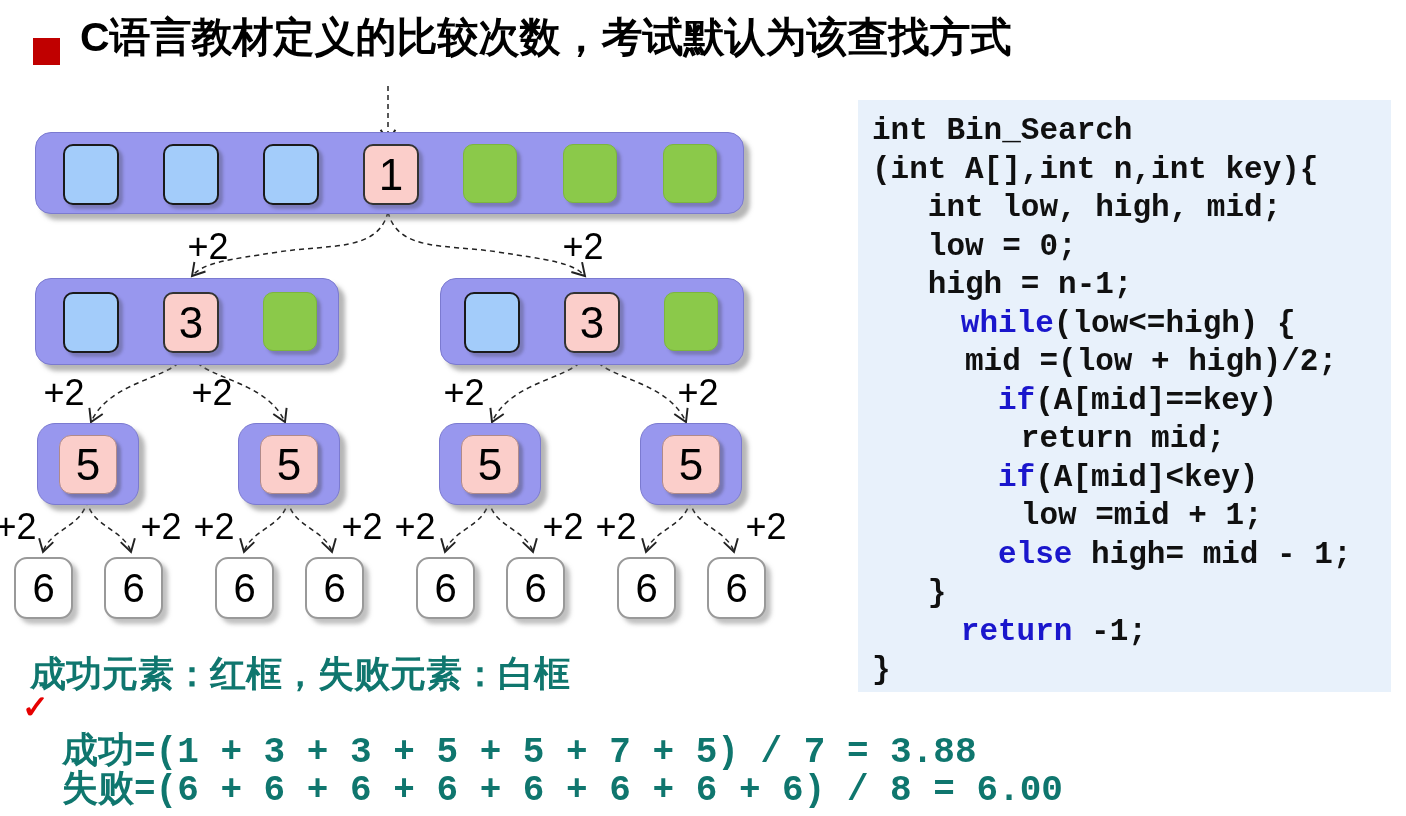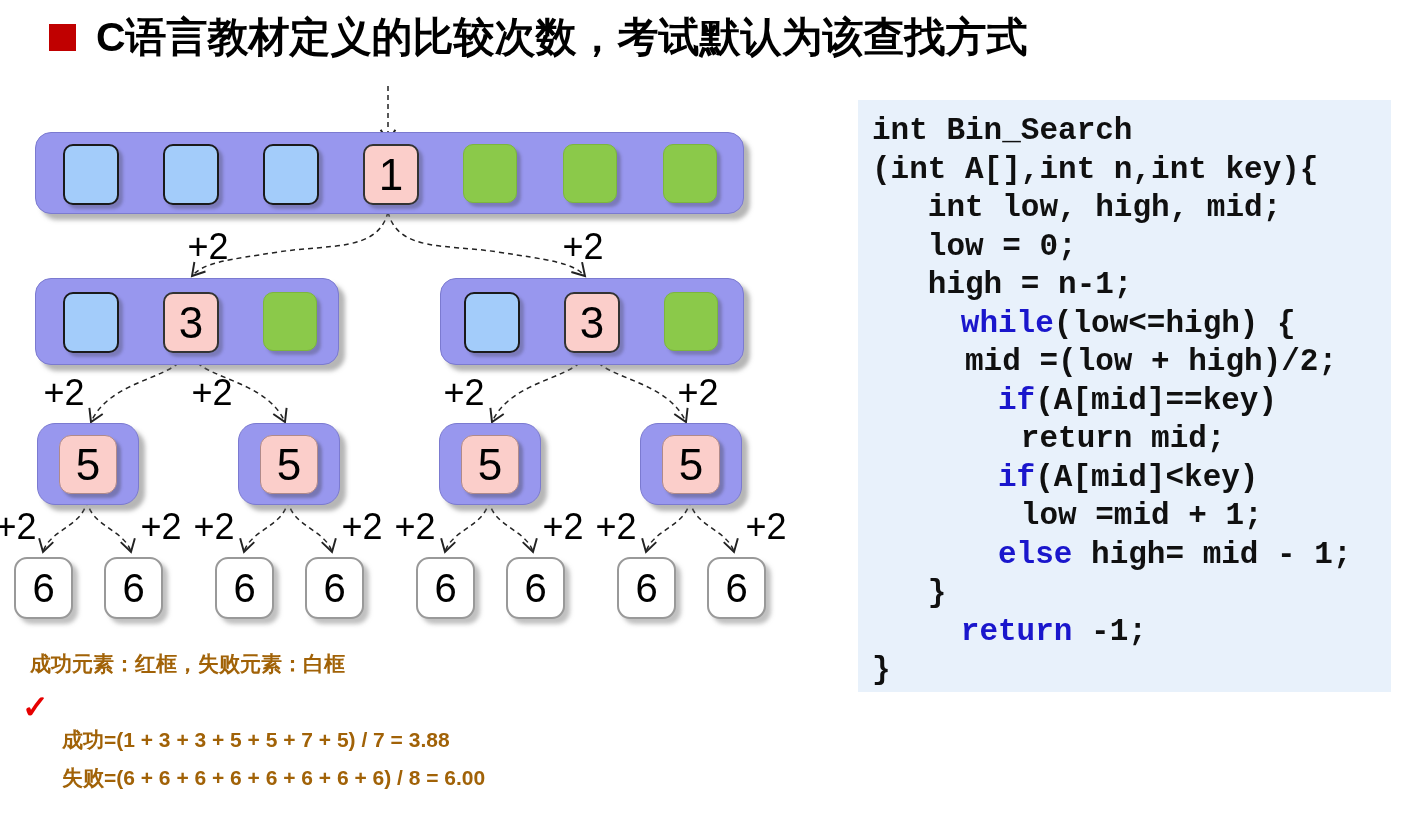--- a/index.html
+++ b/index.html
@@ -1,20 +1,20 @@
 <!DOCTYPE html>
 <html style="--purple: #9897EE; --purple-border: #7B7AD0; --blue: #A3CCFA; --green: #8BC94A; --pink: #FBCECA; --code-bg: #E8F1FB; --keyword: #1A16CC; --bullet-red: #C00000; --check-red: #E60000;"><head>
 <meta charset="utf-8">
 <style>
   html,body{margin:0;padding:0;background:#fff;}
   .slide{position:relative;width:1406px;height:816px;background:#fff;overflow:hidden;
          font-family:"Liberation Sans",sans-serif;}
 
   
-  .title-row{position:absolute;left:33px;top:10px;display:flex;align-items:center;margin-left:16px;}
+  .title-row{position:absolute;left:33px;top:10px;display:flex;align-items:flex-end;}
   .bullet{display:inline-block;width:27px;height:27px;background:var(--bullet-red);margin-right:20px;flex:0 0 auto;}
   .title-text{font-size:41px;font-weight:700;color:#000;letter-spacing:0px;white-space:nowrap;}
 
   
   .diagram{position:absolute;left:0;top:0;width:830px;height:660px;}
   svg.arrows{position:absolute;left:0;top:0;}
   .bar{position:absolute;background:var(--purple);border:1px solid var(--purple-border);
        border-radius:16px;box-shadow:6px 6px 4px rgba(110,110,110,.5);}
   .cell{position:absolute;width:52px;height:57px;border-radius:10px;box-shadow:4px 4px 3px rgba(70,70,90,.35);}
   .cell.blue{background:var(--blue);border:2px solid #1a1a1a;}
@@ -34,21 +34,21 @@
 
   
   .code{position:absolute;left:858px;top:100px;width:533px;height:592px;box-sizing:border-box;
         background:var(--code-bg);margin:0;padding:12px 0 0 14px;
         font-family:"Liberation Mono","DejaVu Sans Mono",monospace;
         font-weight:700;font-size:31px;line-height:38.5px;color:#101010;
         white-space:pre;letter-spacing:0px;}
   .code .kw{color:var(--keyword);margin-left:33px;}
 
   
-  .footer-line{position:absolute;font-size:21px;font-weight:700;color:#a16207;white-space:nowrap;}
+  .footer-line{position:absolute;font-size:36px;font-weight:700;color:#0f766e;white-space:nowrap;font-family:Liberation Mono, monospace;}
   .check{position:absolute;left:22px;top:688px;font-size:32px;font-weight:700;color:var(--check-red);}
 </style>
 </head>
 <body>
 
 <div class="slide">
 
   <div class="title-row">
     <span class="bullet"></span>
     <span class="title-text">C语言教材定义的比较次数，考试默认为该查找方式</span>

